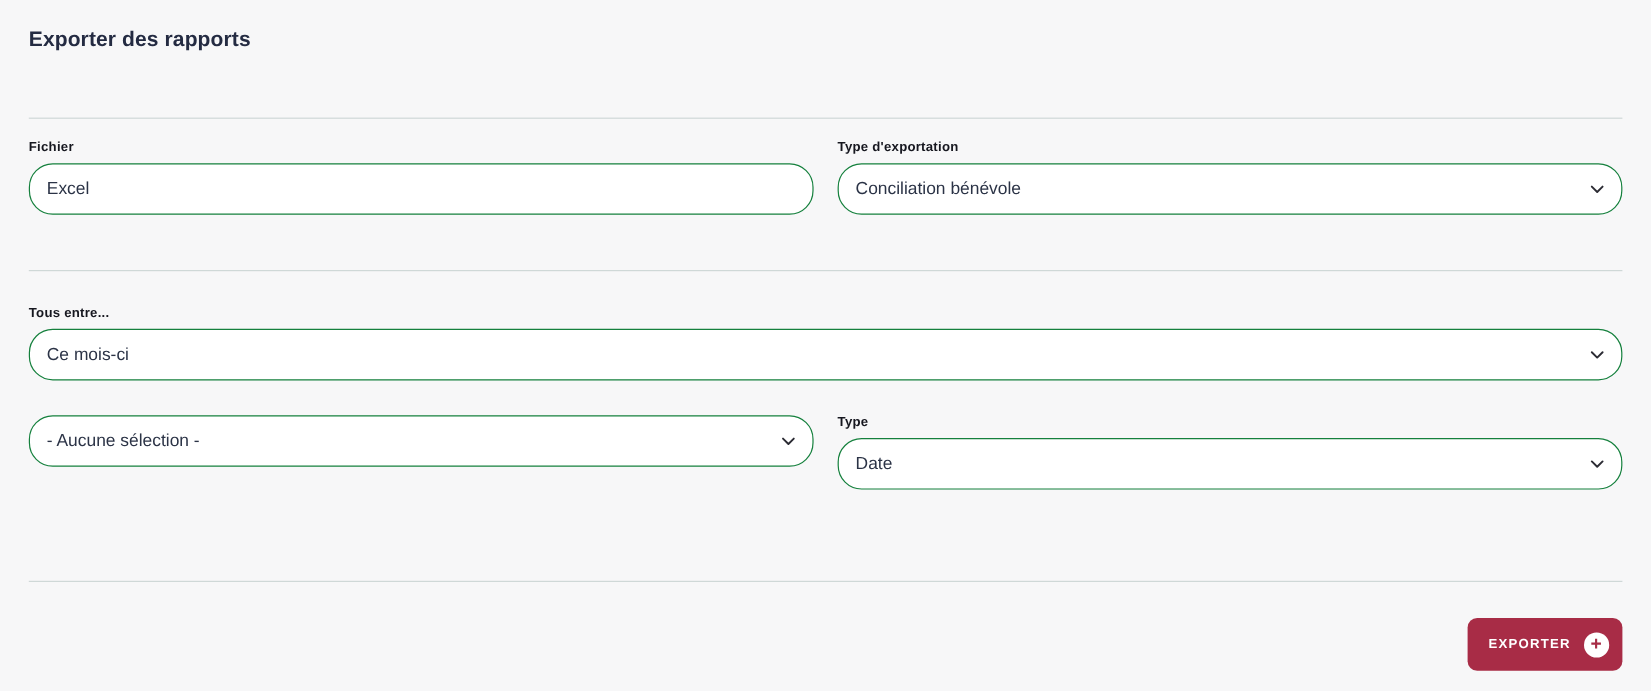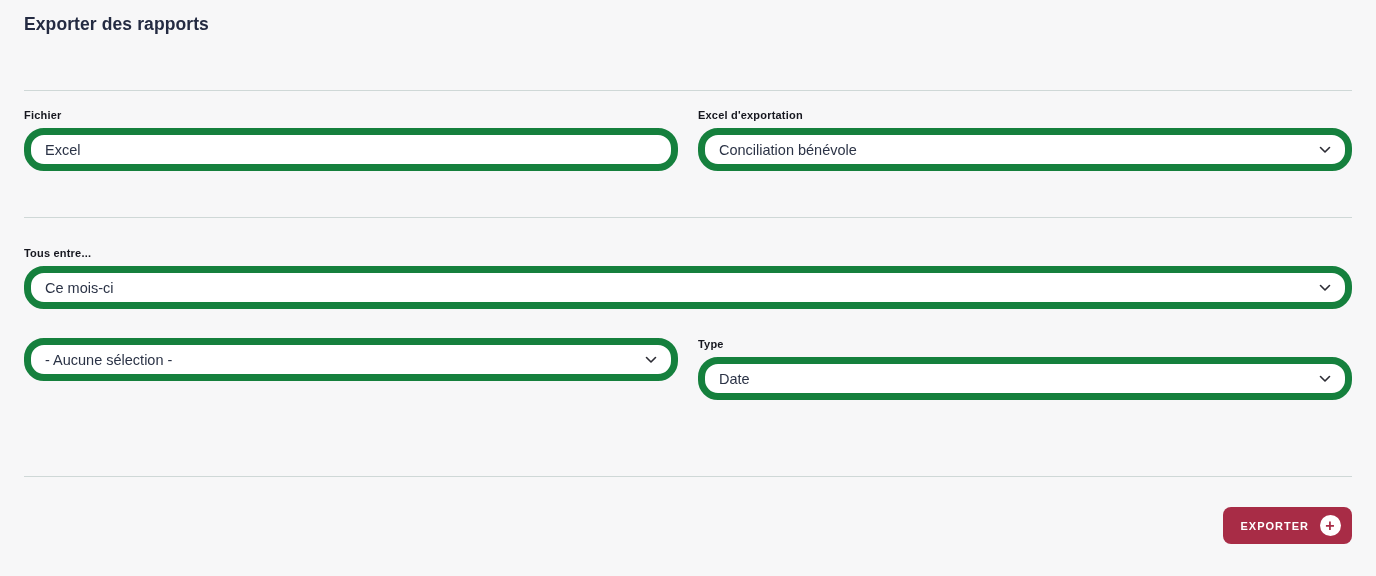--- a/index.html
+++ b/index.html
@@ -11,21 +11,21 @@
     overflow: hidden;
   }
 
   body {
     background: #f7f7f8;
     font-family: "Liberation Sans", "DejaVu Sans", sans-serif;
     color: #2b3346;
   }
 
   .page {
-    padding: 0 24px;
+    padding: 8px 24px;
     width: 100%;
     height: 100%;
   }
 
   .page-title {
     padding-top: 14px;
     font-size: 17.5px;
     font-weight: 700;
     letter-spacing: 0.1px;
     color: #242b42;
@@ -55,21 +55,21 @@
     font-weight: 700;
     color: #16171f;
     letter-spacing: 0.2px;
     margin-bottom: 7px;
   }
 
   .control {
     width: 100%;
     height: 43px;
     background: #ffffff;
-    border: 7px solid #15803d;
+    border: 1px solid #15803d;
     border-radius: 20px;
     display: flex;
     align-items: center;
     padding: 0 14px;
     font-size: 14.5px;
     color: #2b3346;
   }
 
   input.control {
     display: block;
@@ -105,21 +105,21 @@
     stroke-linejoin: round;
   }
 
   .actions {
     margin-top: 30px;
     display: flex;
     justify-content: flex-end;
   }
 
   .export-button {
-    height: 37px;
+    height: 44px;
     min-width: 118px;
     border: none;
     border-radius: 8px;
     background: #a82c46;
     color: #ffffff;
     font-family: "Liberation Sans", "DejaVu Sans", sans-serif;
     font-size: 11px;
     font-weight: 700;
     letter-spacing: 1px;
     text-transform: uppercase;
@@ -152,21 +152,21 @@
   <h1 class="page-title">Exporter des rapports</h1>
 
   <hr class="divider divider-1">
 
   <div class="row-2col row-top">
     <div class="field">
       <label class="field-label">Fichier</label>
       <input class="control" type="text" value="Excel" style="">
     </div>
     <div class="field">
-      <label class="field-label">Excel d'exportation</label>
+      <label class="field-label">Type d'exportation</label>
       <div class="control select" role="combobox" aria-expanded="false">
         <span class="value">Conciliation bénévole</span>
         <svg class="chevron" viewBox="0 0 12 8">
             <polyline points="1.5,1.5 6,6 10.5,1.5"></polyline>
           </svg>
       </div>
     </div>
   </div>
 
   <hr class="divider divider-2">

